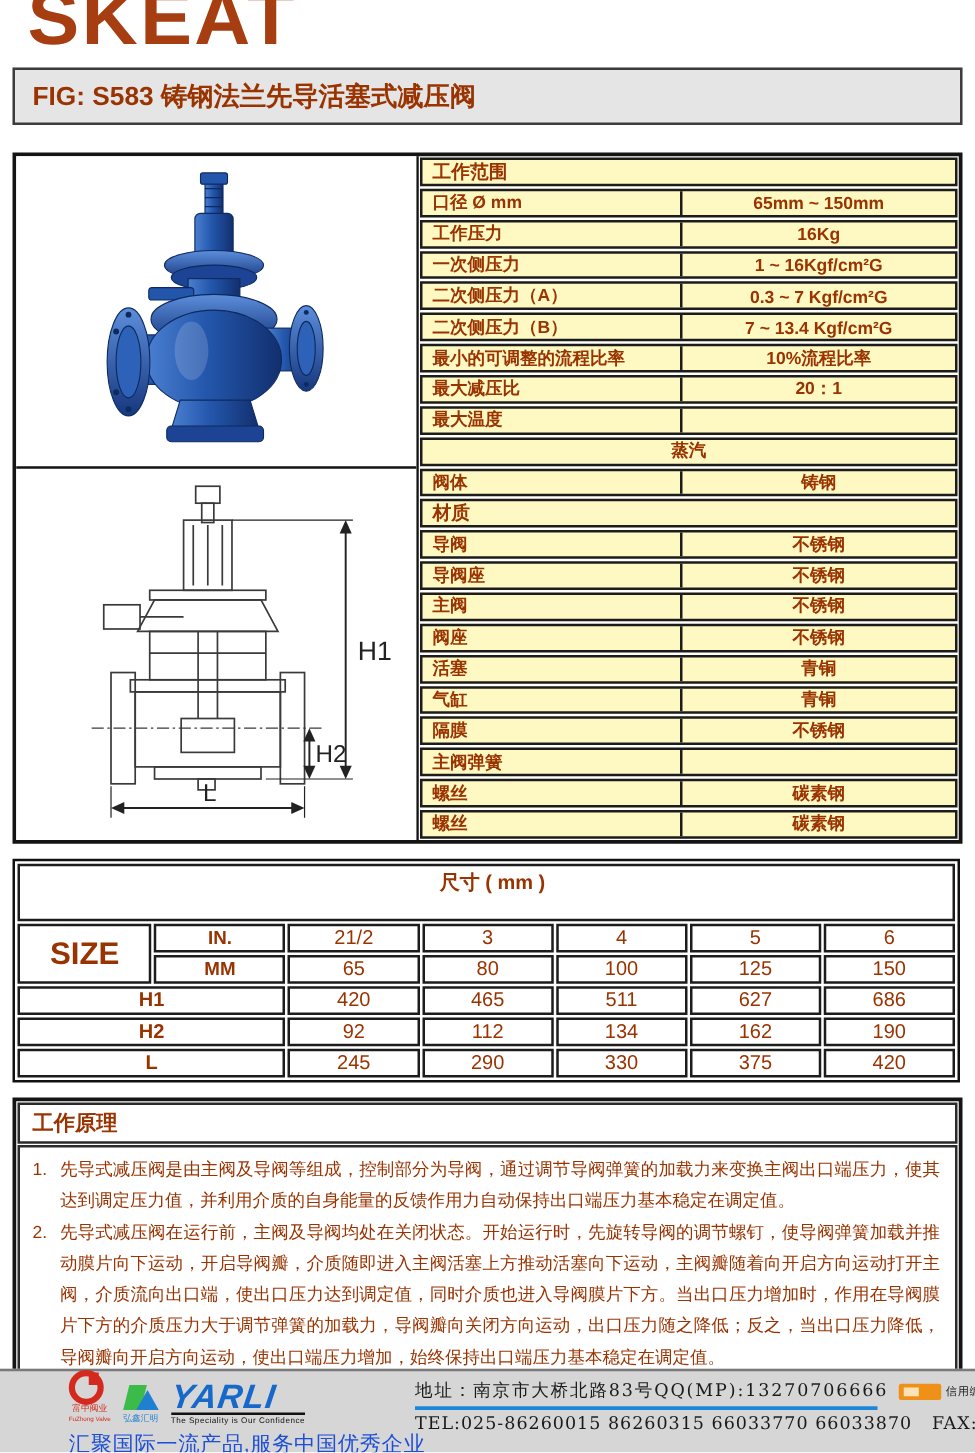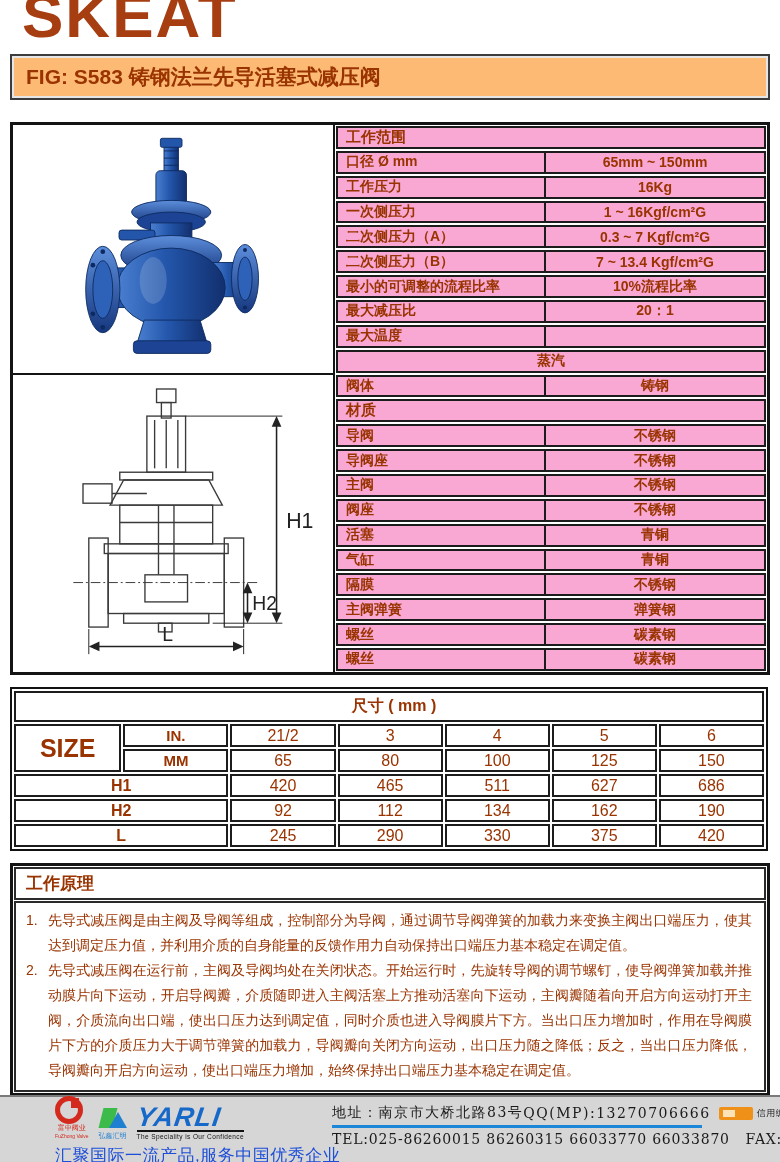--- a/index.html
+++ b/index.html
@@ -10,54 +10,54 @@
   .logo-wrap { height:48px; overflow:hidden; padding-left:22px; }
   .logo-text {
     display:inline-block; margin-top:-20px;
     font-size:62px; font-weight:bold; letter-spacing:2px;
     color:#a63e12; transform:scaleY(0.98);
     font-family:"Liberation Sans", sans-serif;
   }
 
   
   .title-bar {
-    margin:6px 10px 0; height:46px; background:#fdba74;
+    margin:6px 10px 0; height:46px; background:#e5e5e5;
     border:2px solid #3c3c3c; box-shadow:inset 0 0 0 2px #e6e6e6;
     display:flex; align-items:center; padding-left:14px;
   }
   .title-bar .t { font-size:21px; font-weight:bold; color:#993300; }
 
   
   .main-table {
     margin:22px 10px 0; height:553px;
     border:3px solid #141414; display:flex; background:#fff;
   }
   .img-col { width:322px; border-right:2px solid #141414; display:flex; flex-direction:column; }
   .img-panel { height:248px; display:flex; align-items:center; justify-content:center; background:#fff; }
   .diag-panel { flex:1; border-top:2px solid #141414; display:flex; align-items:center; justify-content:center; background:#fff; }
 
   .spec-col { flex:1; display:flex; flex-direction:column; gap:2px; padding:1px; }
-  .spec-row { flex:1; display:flex; border:2px solid #1c1c1c; background:#f9a8d4; min-height:0; }
+  .spec-row { flex:1; display:flex; border:2px solid #1c1c1c; background:#fef9c3; min-height:0; }
   .spec-row .lbl {
     width:208px; border-right:2px solid #1c1c1c; display:flex; align-items:center;
     padding-left:8px; font-size:14px; font-weight:bold; color:#993300; white-space:nowrap; overflow:hidden;
   }
   .spec-row .val {
     flex:1; display:flex; align-items:center; justify-content:center;
     font-size:14px; font-weight:bold; color:#993300;
   }
   .spec-row.section { align-items:center; padding-left:8px; font-size:15px; font-weight:bold; color:#993300; }
 
   
   .dims-wrap { margin:12px 10px 0; }
   table.dims {
     width:758px; border:2px solid #111; border-collapse:separate; border-spacing:2px; background:#fff;
   }
   table.dims td { border:2px solid #1c1c1c; text-align:center; color:#993300; background:#fff; }
-  td.dims-title { text-align:left; padding:3px 0 3px 10px; font-size:16px; font-weight:bold; height:28px; }
+  td.dims-title { text-align:left; padding:3px 0 18px 10px; font-size:16px; font-weight:bold; height:28px; }
   td.size-cell { font-size:25px; font-weight:bold; }
   td.hdr { font-size:15px; font-weight:bold; height:23px; }
   td.hv  { font-size:16px; font-weight:normal; }
   td.rowlbl { font-size:16px; font-weight:bold; height:23px; }
   td.num { font-size:16px; font-weight:normal; }
 
   
   .principle { margin:12px 10px 0; border:3px solid #141414; padding:1px; background:#fff; }
   .principle-header { border:2px solid #2a2a2a; padding:3px 10px; font-size:17px; font-weight:bold; color:#993300; }
   .principle-body { border:2px solid #2a2a2a; margin-top:1px; padding:5px 12px 7px 8px; }
@@ -286,21 +286,20 @@
           <div class="val">青铜</div>
         </div>
 
         <div class="spec-row">
           <div class="lbl">隔膜</div>
           <div class="val">不锈钢</div>
         </div>
 
         <div class="spec-row">
           <div class="lbl">主阀弹簧</div>
-          <div class="val">弹簧钢</div>
         </div>
 
         <div class="spec-row">
           <div class="lbl">螺丝</div>
           <div class="val">碳素钢</div>
         </div>
 
         <div class="spec-row">
           <div class="lbl">螺丝</div>
           <div class="val">碳素钢</div>

